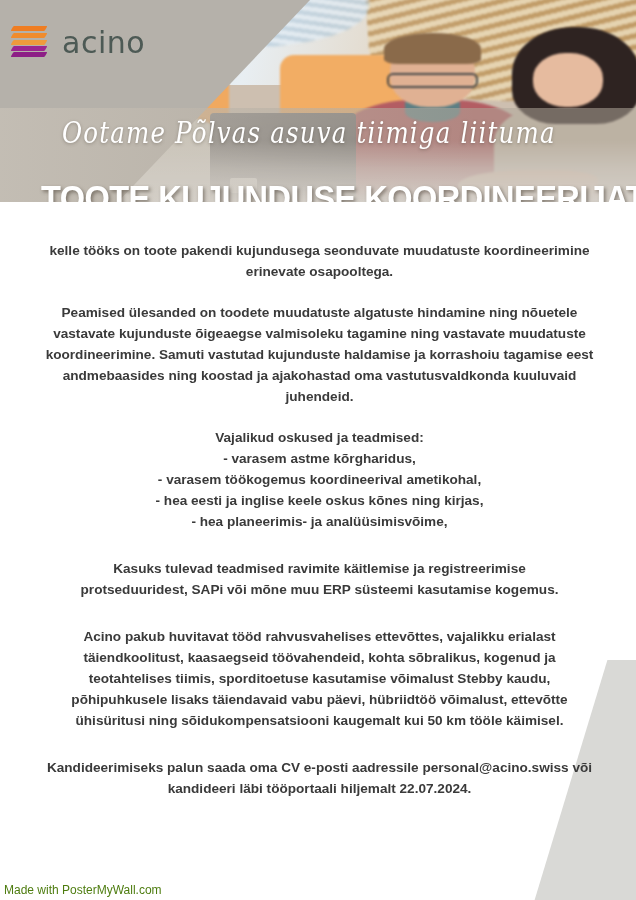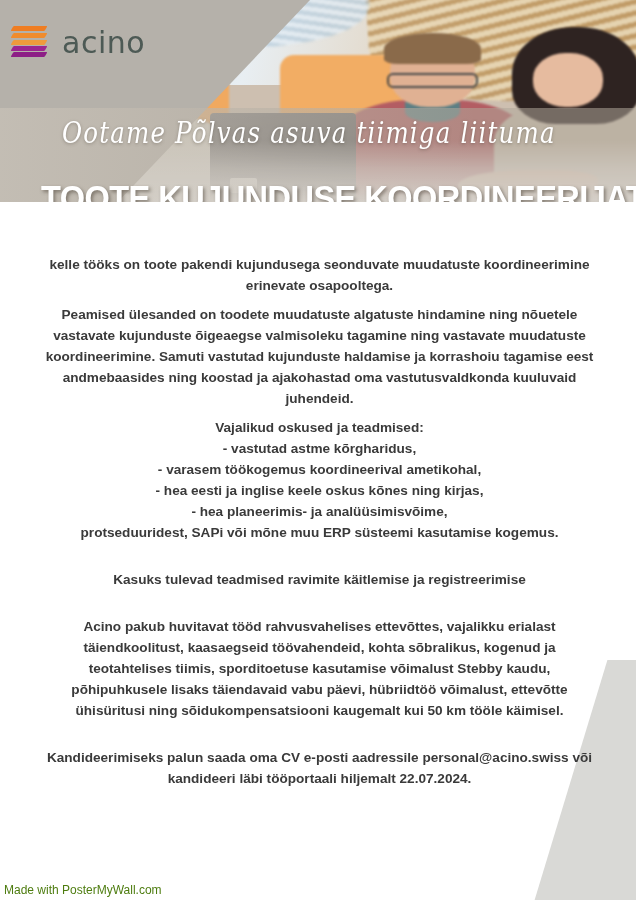--- a/index.html
+++ b/index.html
@@ -183,22 +183,22 @@
     padding:0 40px 0 43px; z-index:2;
   }
   .content p, .content div.blk {
     color:#3a3a3a;
     font-size:13.6px;
     line-height:21px;
     font-weight:600;
     text-align:center;
   }
   .just { text-align:justify; text-justify:inter-word; }
-  .gap-a { margin-top:14px; }
-  .gap-d { margin-top:8px; }
+  .gap-a { }
+  .gap-d { margin-top:20px; }
   .gap-e { margin-top:26px; }
   .list-item { line-height:23.5px; }
 
   .watermark {
     position:absolute; left:4px; bottom:3px; z-index:9;
     font-size:12px; color:#4d7c0f; font-weight:400;
     font-family:"Liberation Sans", sans-serif;
   }
 </style>
 </head>
@@ -262,26 +262,26 @@
 
 <div class="corner-wedge"></div>
 
 <div class="content">
 
   <p class="just gap-a">kelle tööks on toote pakendi kujundusega seonduvate muudatuste koordineerimine erinevate osapooltega.</p>
 
   <p class="just gap-d">Peamised ülesanded on toodete muudatuste algatuste hindamine ning nõuetele vastavate kujunduste õigeaegse valmisoleku tagamine ning vastavate muudatuste koordineerimine. Samuti vastutad kujunduste haldamise ja korrashoiu tagamise eest andmebaasides ning koostad ja ajakohastad oma vastutusvaldkonda kuuluvaid juhendeid.</p>
 
   <div class="blk gap-d">Vajalikud oskused ja teadmised:</div>
-  <div class="blk list-item">- vastutad astme kõrgharidus,</div>
+  <div class="blk list-item">- varasem astme kõrgharidus,</div>
   <div class="blk list-item">- varasem töökogemus koordineerival ametikohal,</div>
   <div class="blk list-item">- hea eesti ja inglise keele oskus kõnes ning kirjas,</div>
   <div class="blk list-item">- hea planeerimis- ja analüüsimisvõime,</div>
 
+  <div class="blk gap-e">Kasuks tulevad teadmised ravimite käitlemise ja registreerimise</div>
   <div class="blk">protseduuridest, SAPi või mõne muu ERP süsteemi kasutamise kogemus.</div>
-  <div class="blk gap-e">Kasuks tulevad teadmised ravimite käitlemise ja registreerimise</div>
 
   <p class="just gap-e">Acino pakub huvitavat tööd rahvusvahelises ettevõttes, vajalikku erialast täiendkoolitust, kaasaegseid töövahendeid, kohta sõbralikus, kogenud ja teotahtelises tiimis, sporditoetuse kasutamise võimalust Stebby kaudu, põhipuhkusele lisaks täiendavaid  vabu päevi,  hübriidtöö võimalust, ettevõtte ühisüritusi  ning sõidukompensatsiooni kaugemalt kui 50 km tööle käimisel.</p>
 
   <p class="gap-e">Kandideerimiseks palun saada oma CV e-posti aadressile personal@acino.swiss või kandideeri läbi tööportaali hiljemalt 22.07.2024.</p>
 </div>
 
 <div class="watermark">Made with PosterMyWall.com</div>
 
 </body></html>

